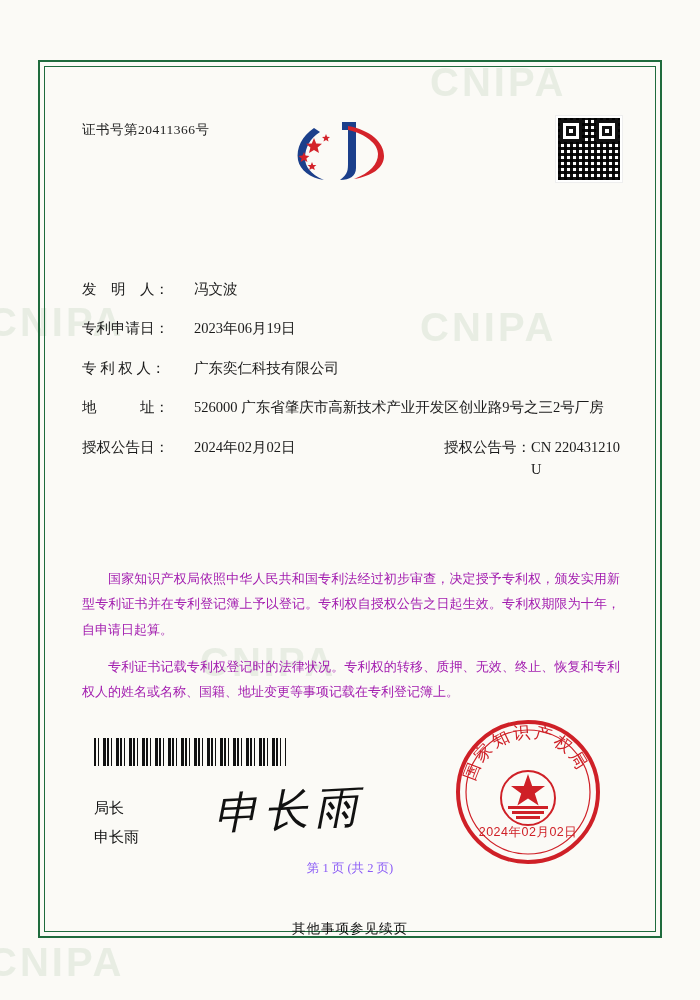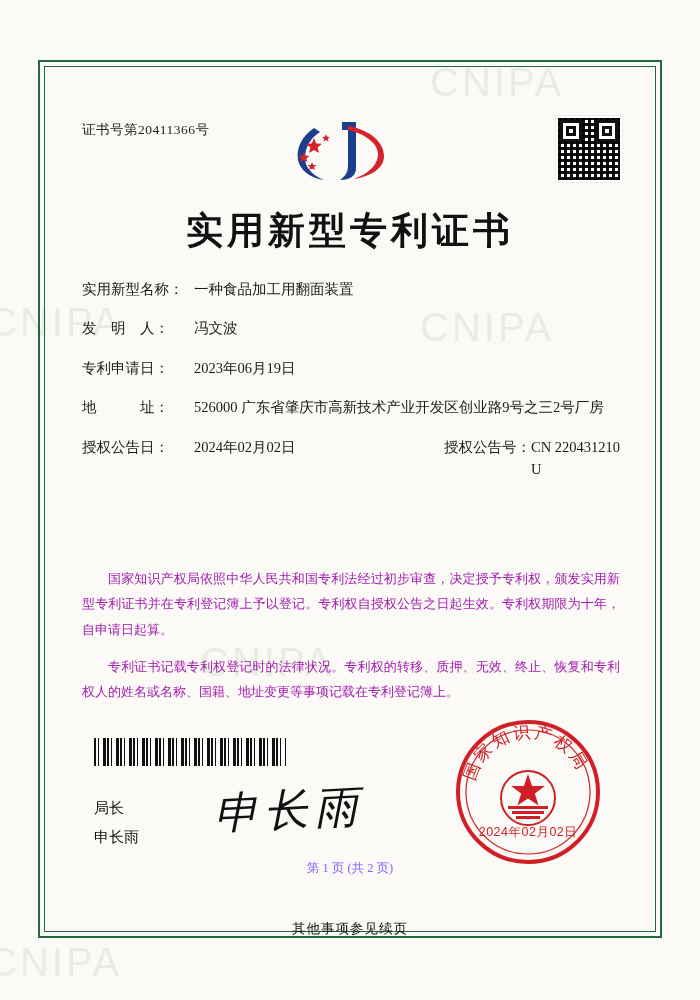--- a/index.html
+++ b/index.html
@@ -16,21 +16,21 @@
   }
 
   
   .watermark {
     position: absolute;
     font-family: "Liberation Sans", sans-serif;
     font-size: 40px;
     letter-spacing: 3px;
     color: #d9e3d5;
     opacity: .55;
-    font-weight: 400;
+    font-weight: 700;
     pointer-events: none;
     user-select: none;
     white-space: nowrap;
   }
   .wm1 { left: -12px;  top: 300px; }
   .wm2 { left: 420px;  top: 305px; }
   .wm3 { left: -12px;  top: 940px; }
   .wm4 { left: 430px;  top: 60px;  }
   .wm5 { left: 200px;  top: 640px; }
 
@@ -256,34 +256,33 @@
     <g fill="#d4232a">
       <polygon points="30,22 32.2,27.4 38,27.8 33.6,31.5 35,37 30,33.9 25,37 26.4,31.5 22,27.8 27.8,27.4"></polygon>
       <polygon points="20,36 21.5,39.6 25.4,39.9 22.4,42.4 23.4,46.1 20,44 16.6,46.1 17.6,42.4 14.6,39.9 18.5,39.6"></polygon>
       <polygon points="28,46 29.2,48.9 32.4,49.1 30,51.1 30.8,54.1 28,52.4 25.2,54.1 26,51.1 23.6,49.1 26.8,48.9"></polygon>
       <polygon points="42,18 43.1,20.7 46,20.9 43.8,22.7 44.5,25.5 42,24 39.5,25.5 40.2,22.7 38,20.9 40.9,20.7"></polygon>
     </g>
   </svg>
 
   <div class="qr"></div>
 
-  <div class="title">实用新型专利证书</div>
 
   <div class="fields">
-    <div class="row">
-      <div class="lbl">实用新型名称：</div>
-      <div class="val">一种食品加工用翻面装置</div>
-    </div>
     <div class="row">
       <div class="lbl">发　明　人：</div>
       <div class="val">冯文波</div>
     </div>
     <div class="row">
       <div class="lbl">专利申请日：</div>
       <div class="val">2023年06月19日</div>
+    </div>
+    <div class="row">
+      <div class="lbl">专 利 权 人：</div>
+      <div class="val">广东奕仁科技有限公司</div>
     </div>
     <div class="row">
       <div class="lbl">地　　　址：</div>
       <div class="val">526000 广东省肇庆市高新技术产业开发区创业路9号之三2号厂房</div>
     </div>
     <div class="row two">
       <div class="lbl">授权公告日：</div>
       <div class="val-a">2024年02月02日</div>
       <div class="inline-lbl">授权公告号：</div>
       <div>CN 220431210 U</div>

